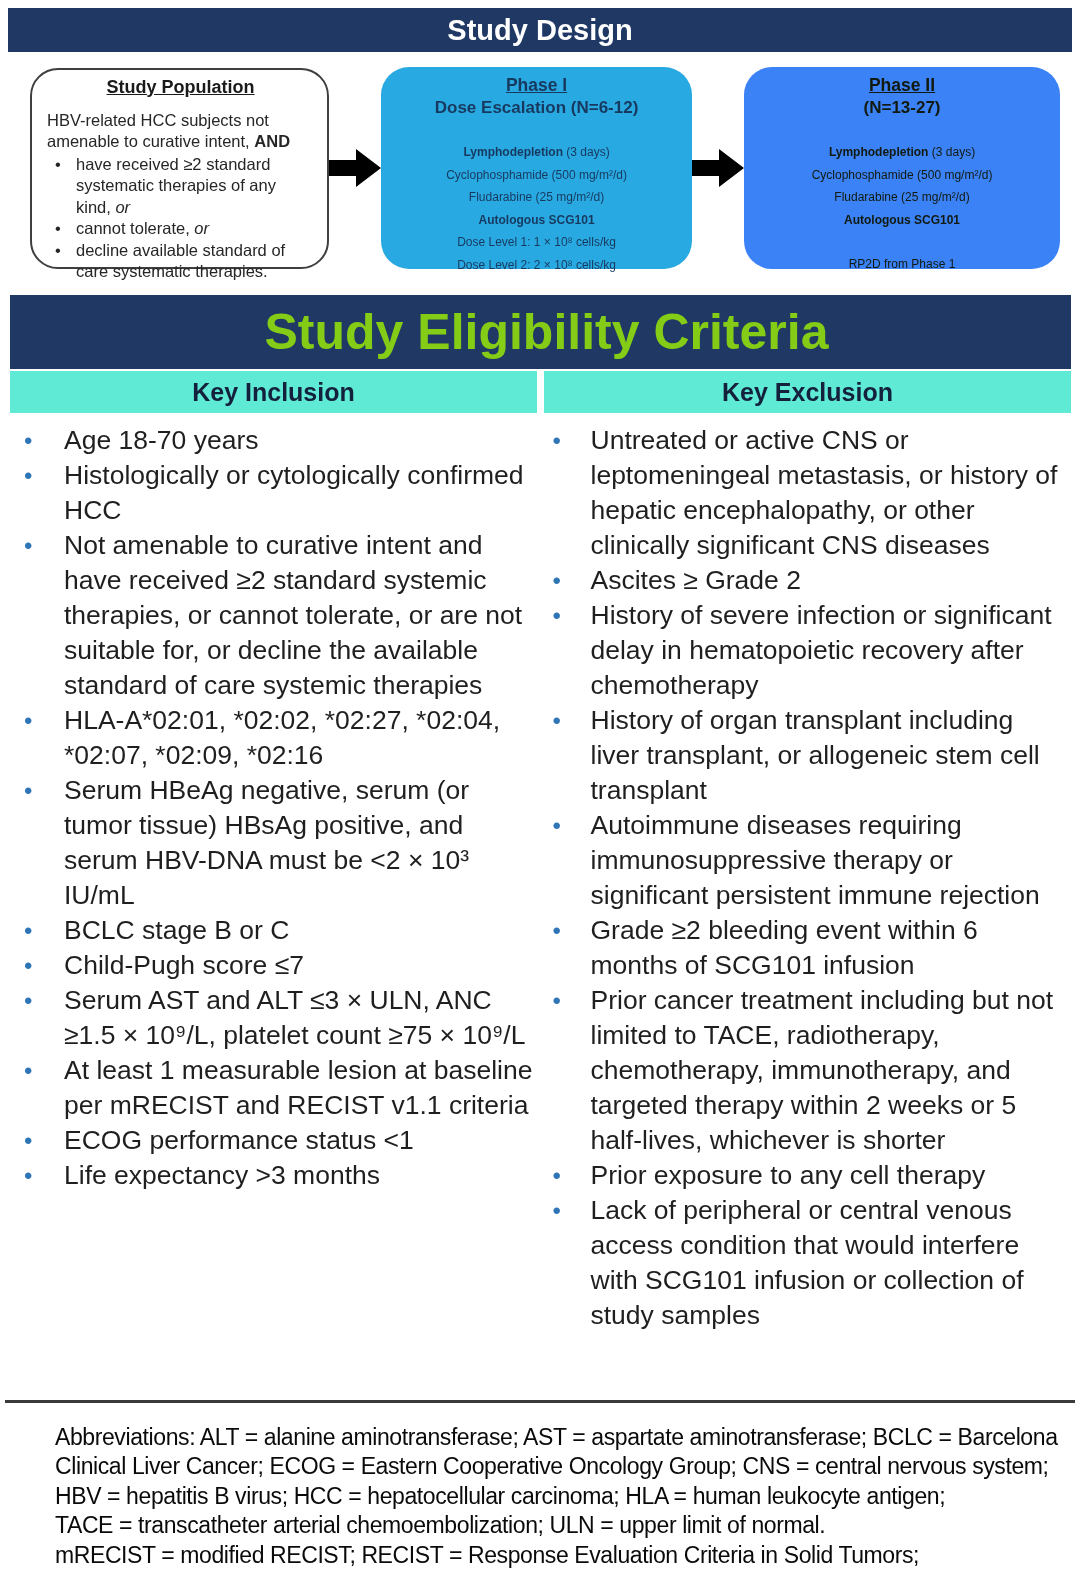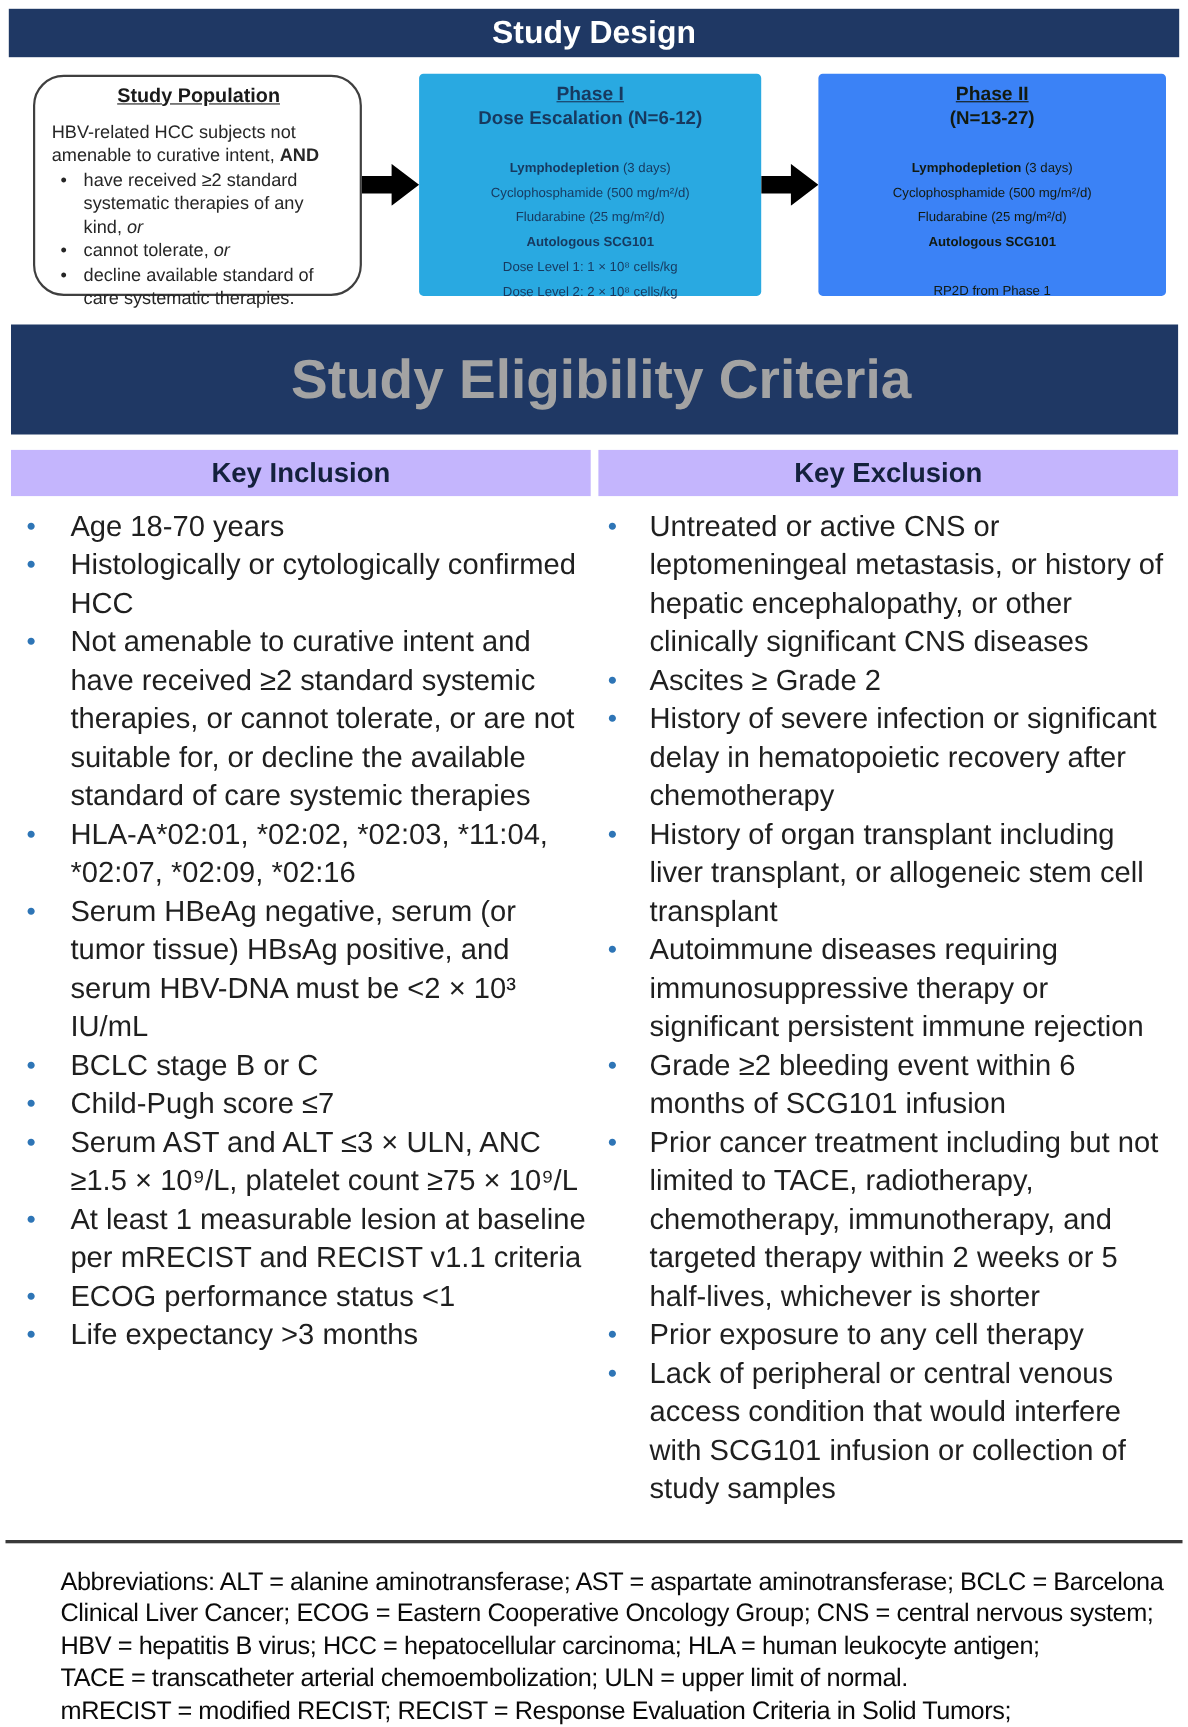--- a/index.html
+++ b/index.html
@@ -21,38 +21,38 @@
     width:300px; height:201px; background:#ffffff;
     border:2.5px solid #3f3f3f; border-radius:28px; padding:7px 13px 0 15px;
   }
   .pop-title { text-align:center; font-weight:bold; text-decoration:underline; font-size:18px; color:#1a1a1a; margin-bottom:12px; }
   .pop-body { font-size:16.5px; line-height:21.5px; color:#262626; }
   .pop-bullets { list-style:none; margin-top:1px; }
   .pop-bullets li { position:relative; padding-left:29px; }
   .pop-bullets li::before { content:"\2022"; position:absolute; left:8px; top:0; color:#262626; }
   .flow-arrow { flex:1; display:flex; align-items:center; justify-content:center; }
   .flow-arrow svg { display:block; }
-  .phase-box { height:202px; border-radius:4px; padding:8px 8px 0 8px; text-align:center; }
+  .phase-box { height:202px; border-radius:28px; padding:8px 8px 0 8px; text-align:center; }
   .phase1 { width:312px; background:#29a9e1; color:#17395f; }
   .phase2 { width:317px; background:#3b82f6; color:#121a10; }
   .phase-title { font-weight:bold; text-decoration:underline; font-size:17.5px; }
   .phase-sub { font-weight:bold; font-size:17px; line-height:23px; }
   .phase-line { font-size:12px; line-height:22.5px; }
   .gap-line { margin-top:22px; }
   
   .elig-banner {
-    margin:24px 9px 0 10px; height:100px; background:#1f3864;
-    color:#a3a3a3; font-weight:bold; font-size:50px;
+    margin:24px 9px 0 10px; height:74px; background:#1f3864;
+    color:#84cc16; font-weight:bold; font-size:50px;
     display:flex; align-items:center; justify-content:center;padding-left:12px;
   }
   
   .col-headers { display:flex; gap:7px; margin:2px 9px 0 10px; }
   .col-header {
-    flex:1; background:#c4b5fd; color:#14213d; font-weight:bold; font-size:25px;
-    height:42px; display:flex; align-items:center; justify-content:center;margin-top:12px;
+    flex:1; background:#5eead4; color:#14213d; font-weight:bold; font-size:25px;
+    height:42px; display:flex; align-items:center; justify-content:center;
   }
   
   .body-cols { display:flex; flex:1; margin:7px 9px 0 10px; overflow:hidden; }
   .crit-col { width:50%; overflow:hidden; }
   .crit-col ul { list-style:none; margin-top:3px; }
   .crit-col li {
     position:relative; padding-left:54px; padding-right:6px;
     font-size:26.5px; line-height:35px; color:#1f1f1f;
   }
   .crit-col li::before {
@@ -132,21 +132,21 @@
     <div class="col-header">Key Inclusion</div>
     <div class="col-header">Key Exclusion</div>
   </div>
 
   <div class="body-cols">
     <div class="crit-col left">
       <ul>
         <li>Age 18-70 years</li>
         <li>Histologically or cytologically confirmed HCC</li>
         <li>Not amenable to curative intent and have received ≥2 standard systemic therapies, or cannot tolerate, or are not suitable for, or decline the available standard of care systemic therapies</li>
-        <li>HLA-A*02:01, *02:02, *02:03, *11:04, *02:07, *02:09, *02:16</li>
+        <li>HLA-A*02:01, *02:02, *02:27, *02:04, *02:07, *02:09, *02:16</li>
         <li>Serum HBeAg negative, serum (or tumor tissue) HBsAg positive, and serum HBV-DNA must be &lt;2 × 10³  IU/mL</li>
         <li>BCLC stage B or C</li>
         <li>Child-Pugh score ≤7</li>
         <li>Serum AST and ALT ≤3 × ULN, ANC ≥1.5 × 10⁹/L, platelet count ≥75 × 10⁹/L</li>
         <li>At least 1 measurable lesion at baseline per mRECIST and RECIST v1.1 criteria</li>
         <li>ECOG performance status &lt;1</li>
         <li>Life expectancy &gt;3 months</li>
       </ul>
     </div>
     <div class="crit-col right">

